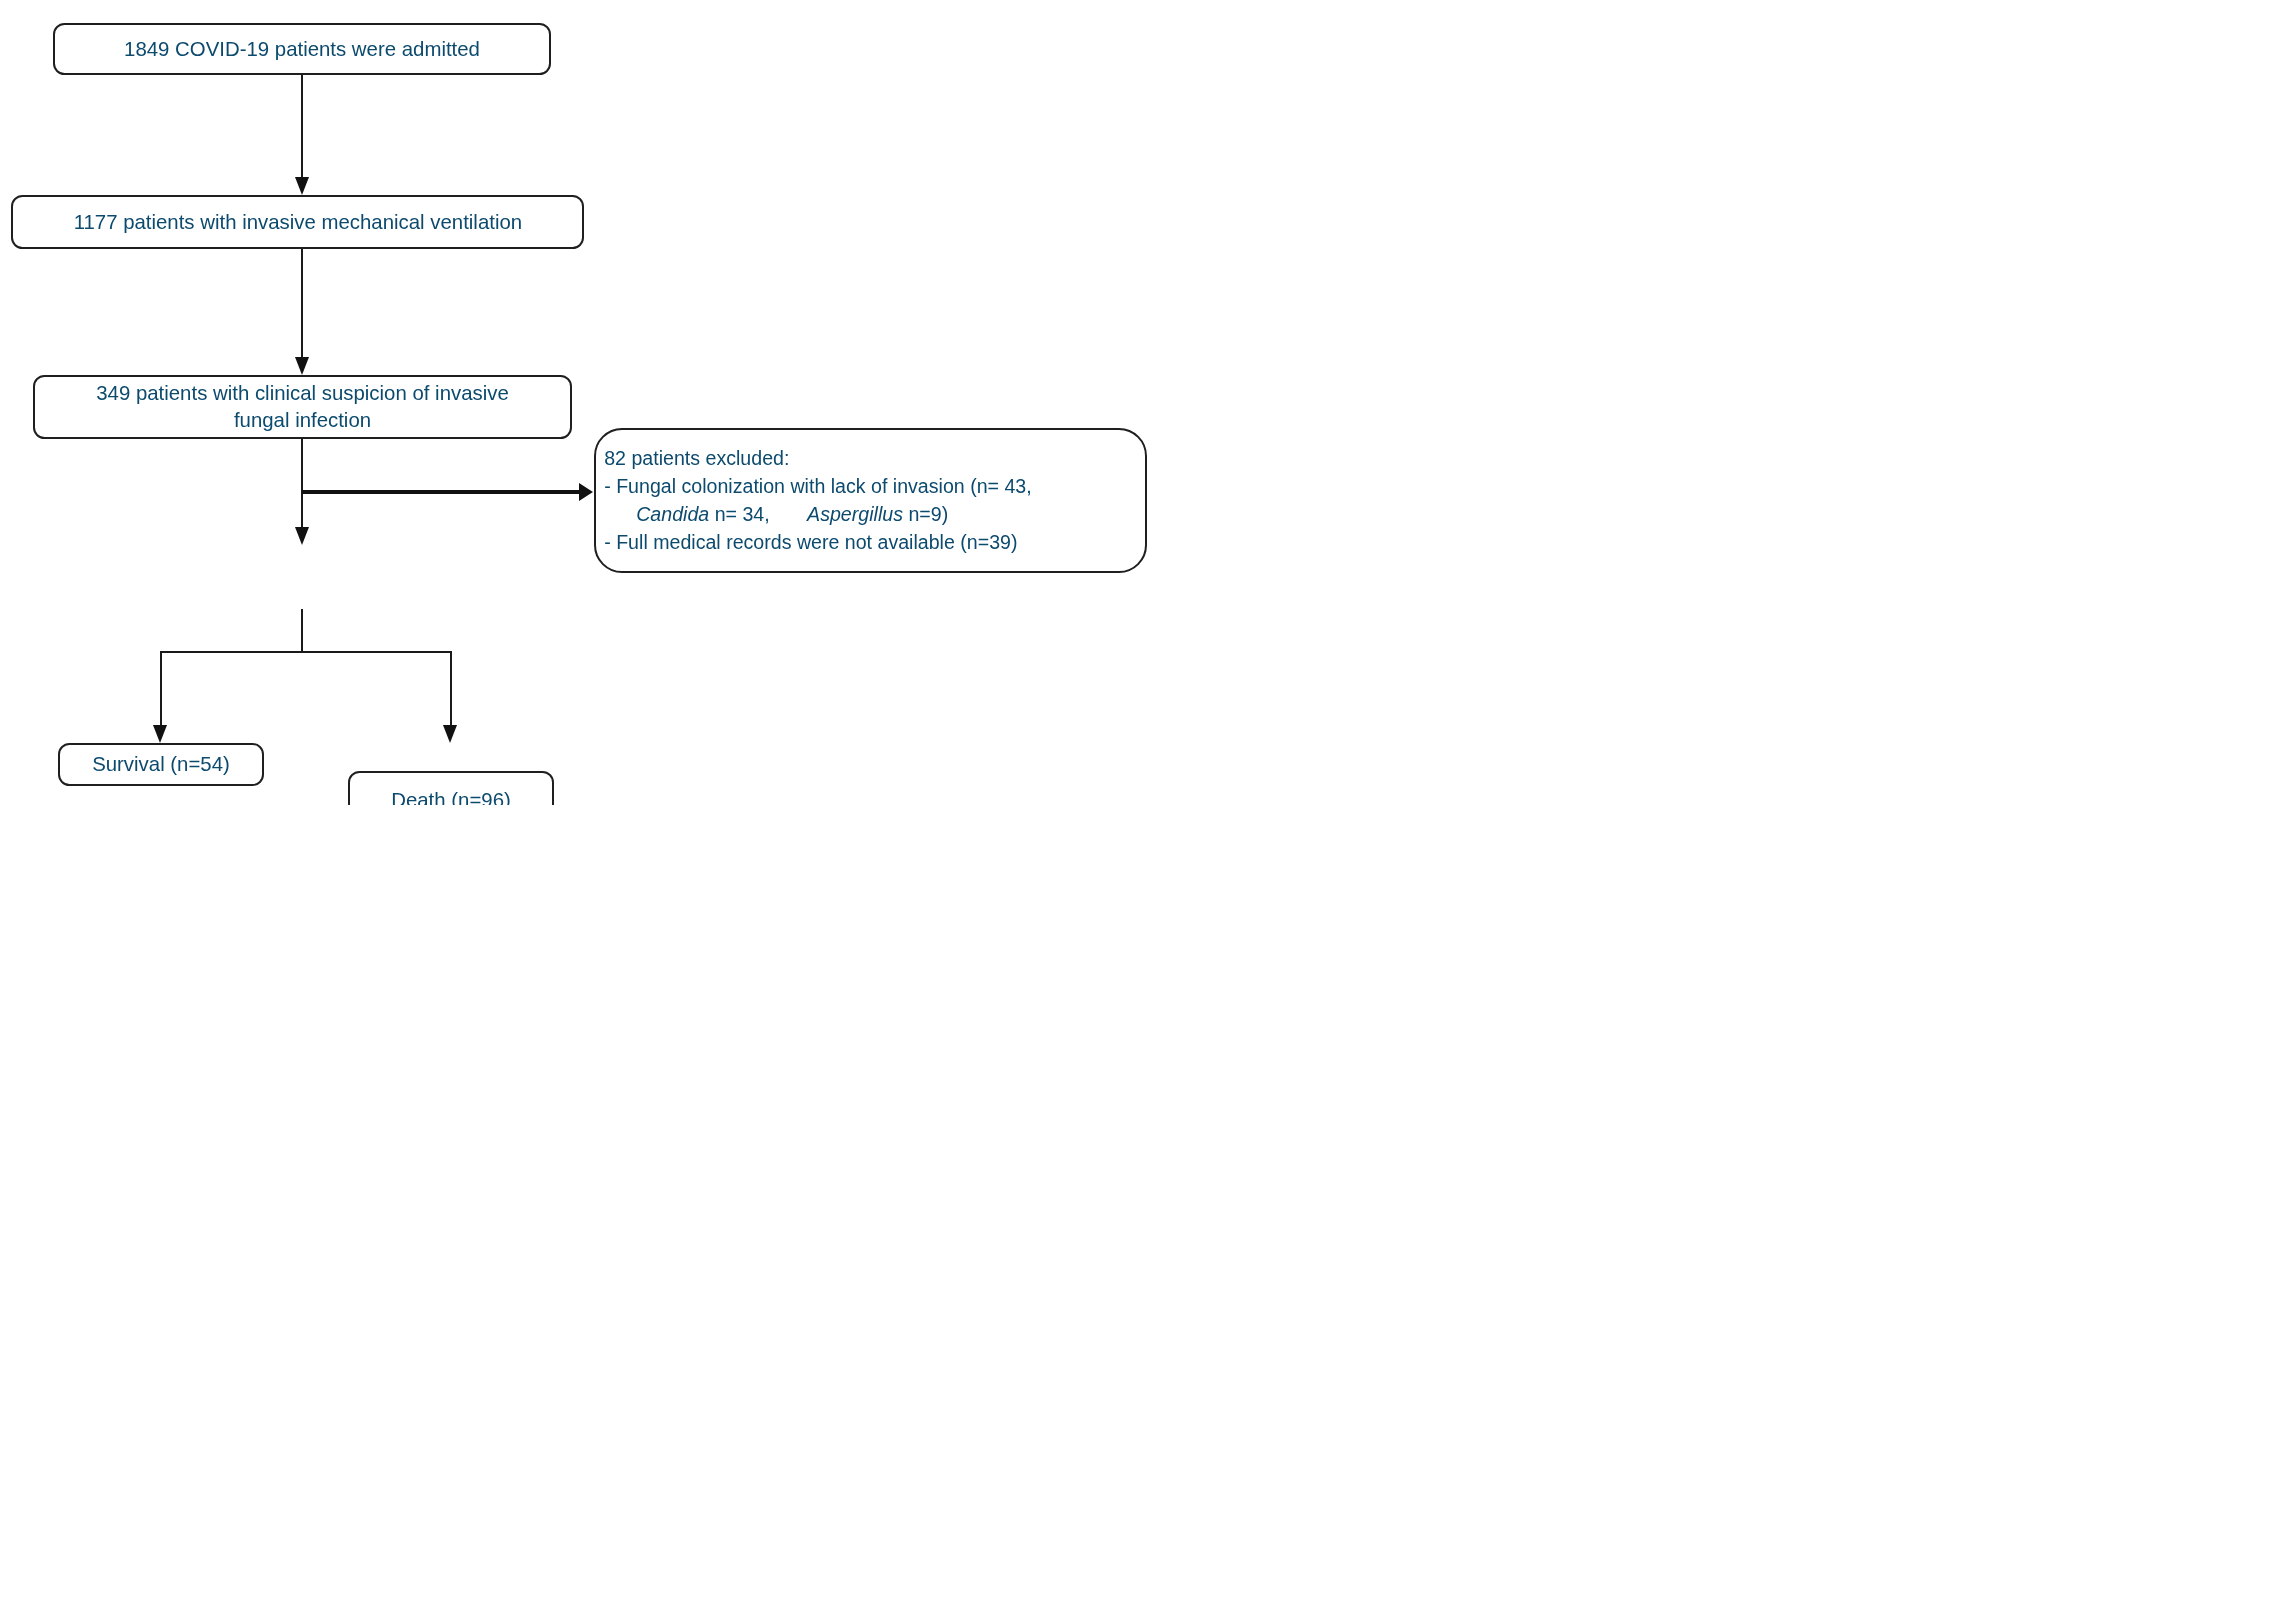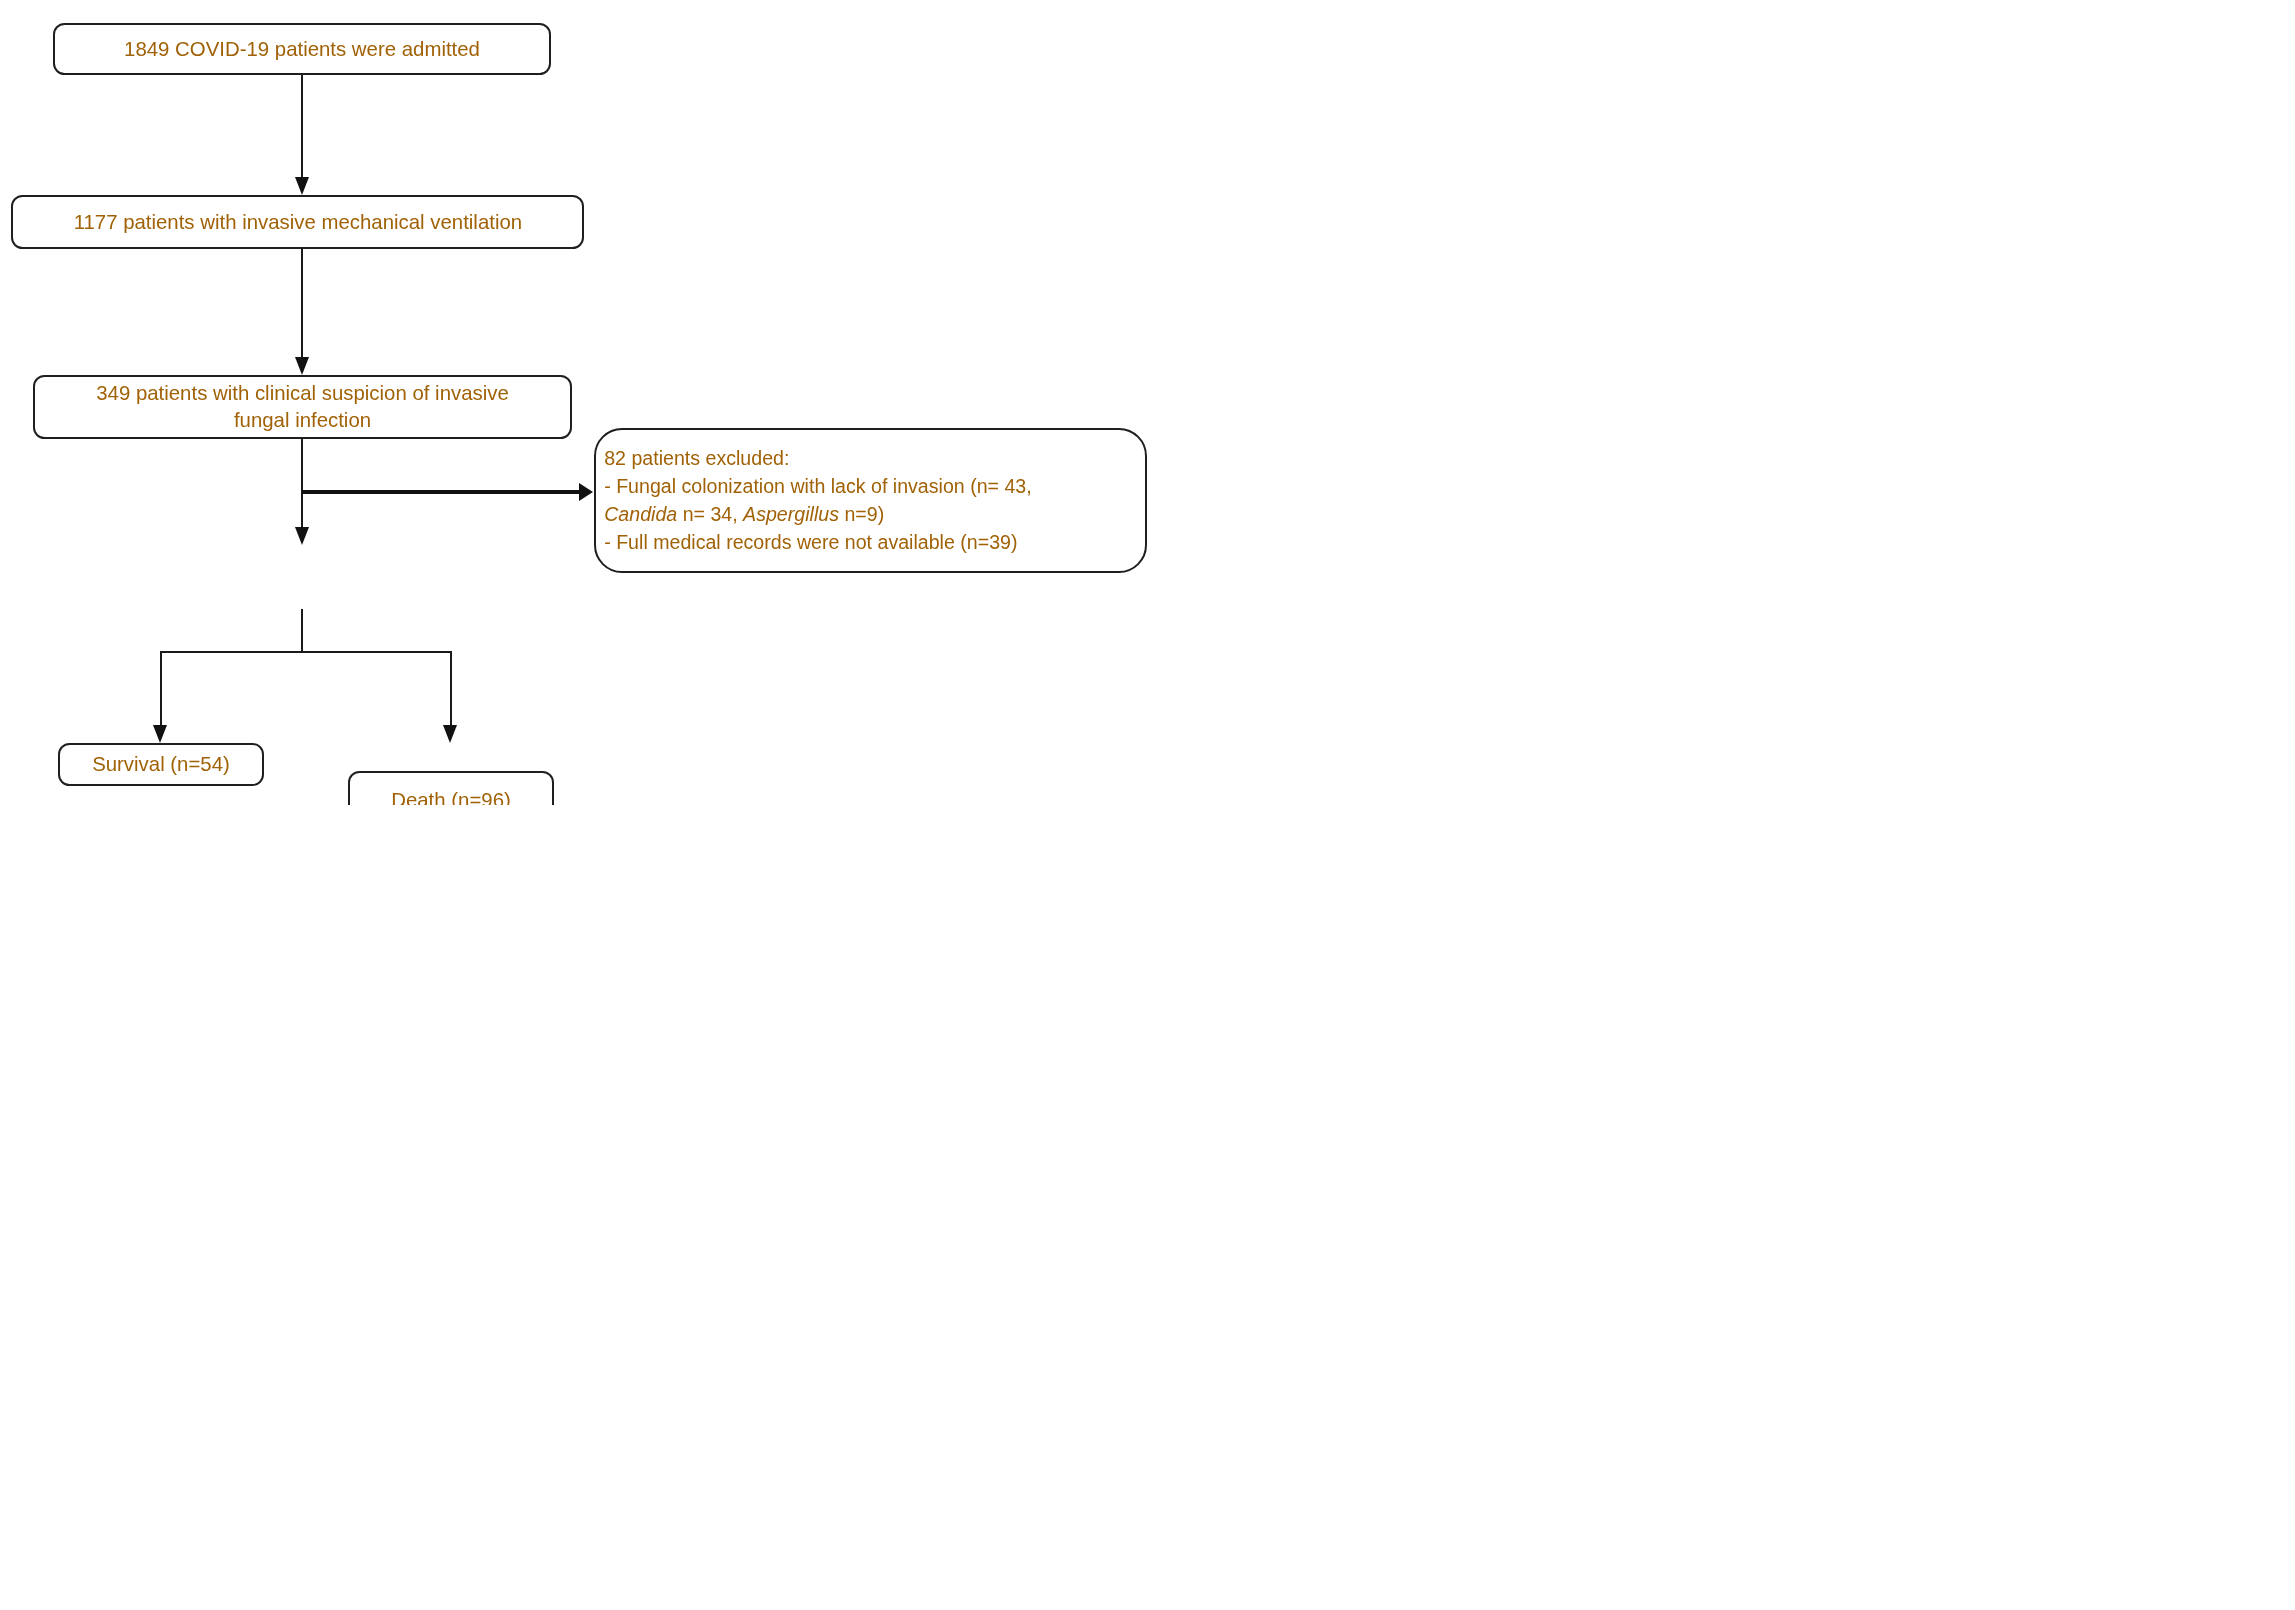--- a/index.html
+++ b/index.html
@@ -6,21 +6,21 @@
     margin: 0;
     padding: 0;
     background: #ffffff;
   }
   .canvas {
     position: relative;
     width: 1147px;
     height: 805px;
     background: #ffffff;
     font-family: "Liberation Sans", sans-serif;
-    color: #a16207;
+    color: #0c4a6e;
   }
   .box {
     position: absolute;
     box-sizing: border-box;
     background: #ffffff;
     border: 2.4px solid #1f1f1f;
     border-radius: 11.4px;
     display: flex;
     flex-direction: column;
     align-items: center;
@@ -40,21 +40,21 @@
     left: 594px; top: 428px; width: 553px; height: 145px;
     border-radius: 28px;
     align-items: flex-start;
     justify-content: center;
     text-align: left;
     font-size: 19.6px;
     line-height: 28px;
     padding: 3.3px 6.5px 4.9px 8.2px;
   }
   .box-excluded .xline { white-space: nowrap; }
-  .italic { font-style: italic; }
+  .italic { font-style: italic; margin-left: 32px; }
 
   .vline {
     position: absolute;
     width: 1.6px;
     background: #1a1a1a;
   }
   .hline {
     position: absolute;
     height: 1.6px;
     background: #1a1a1a;

